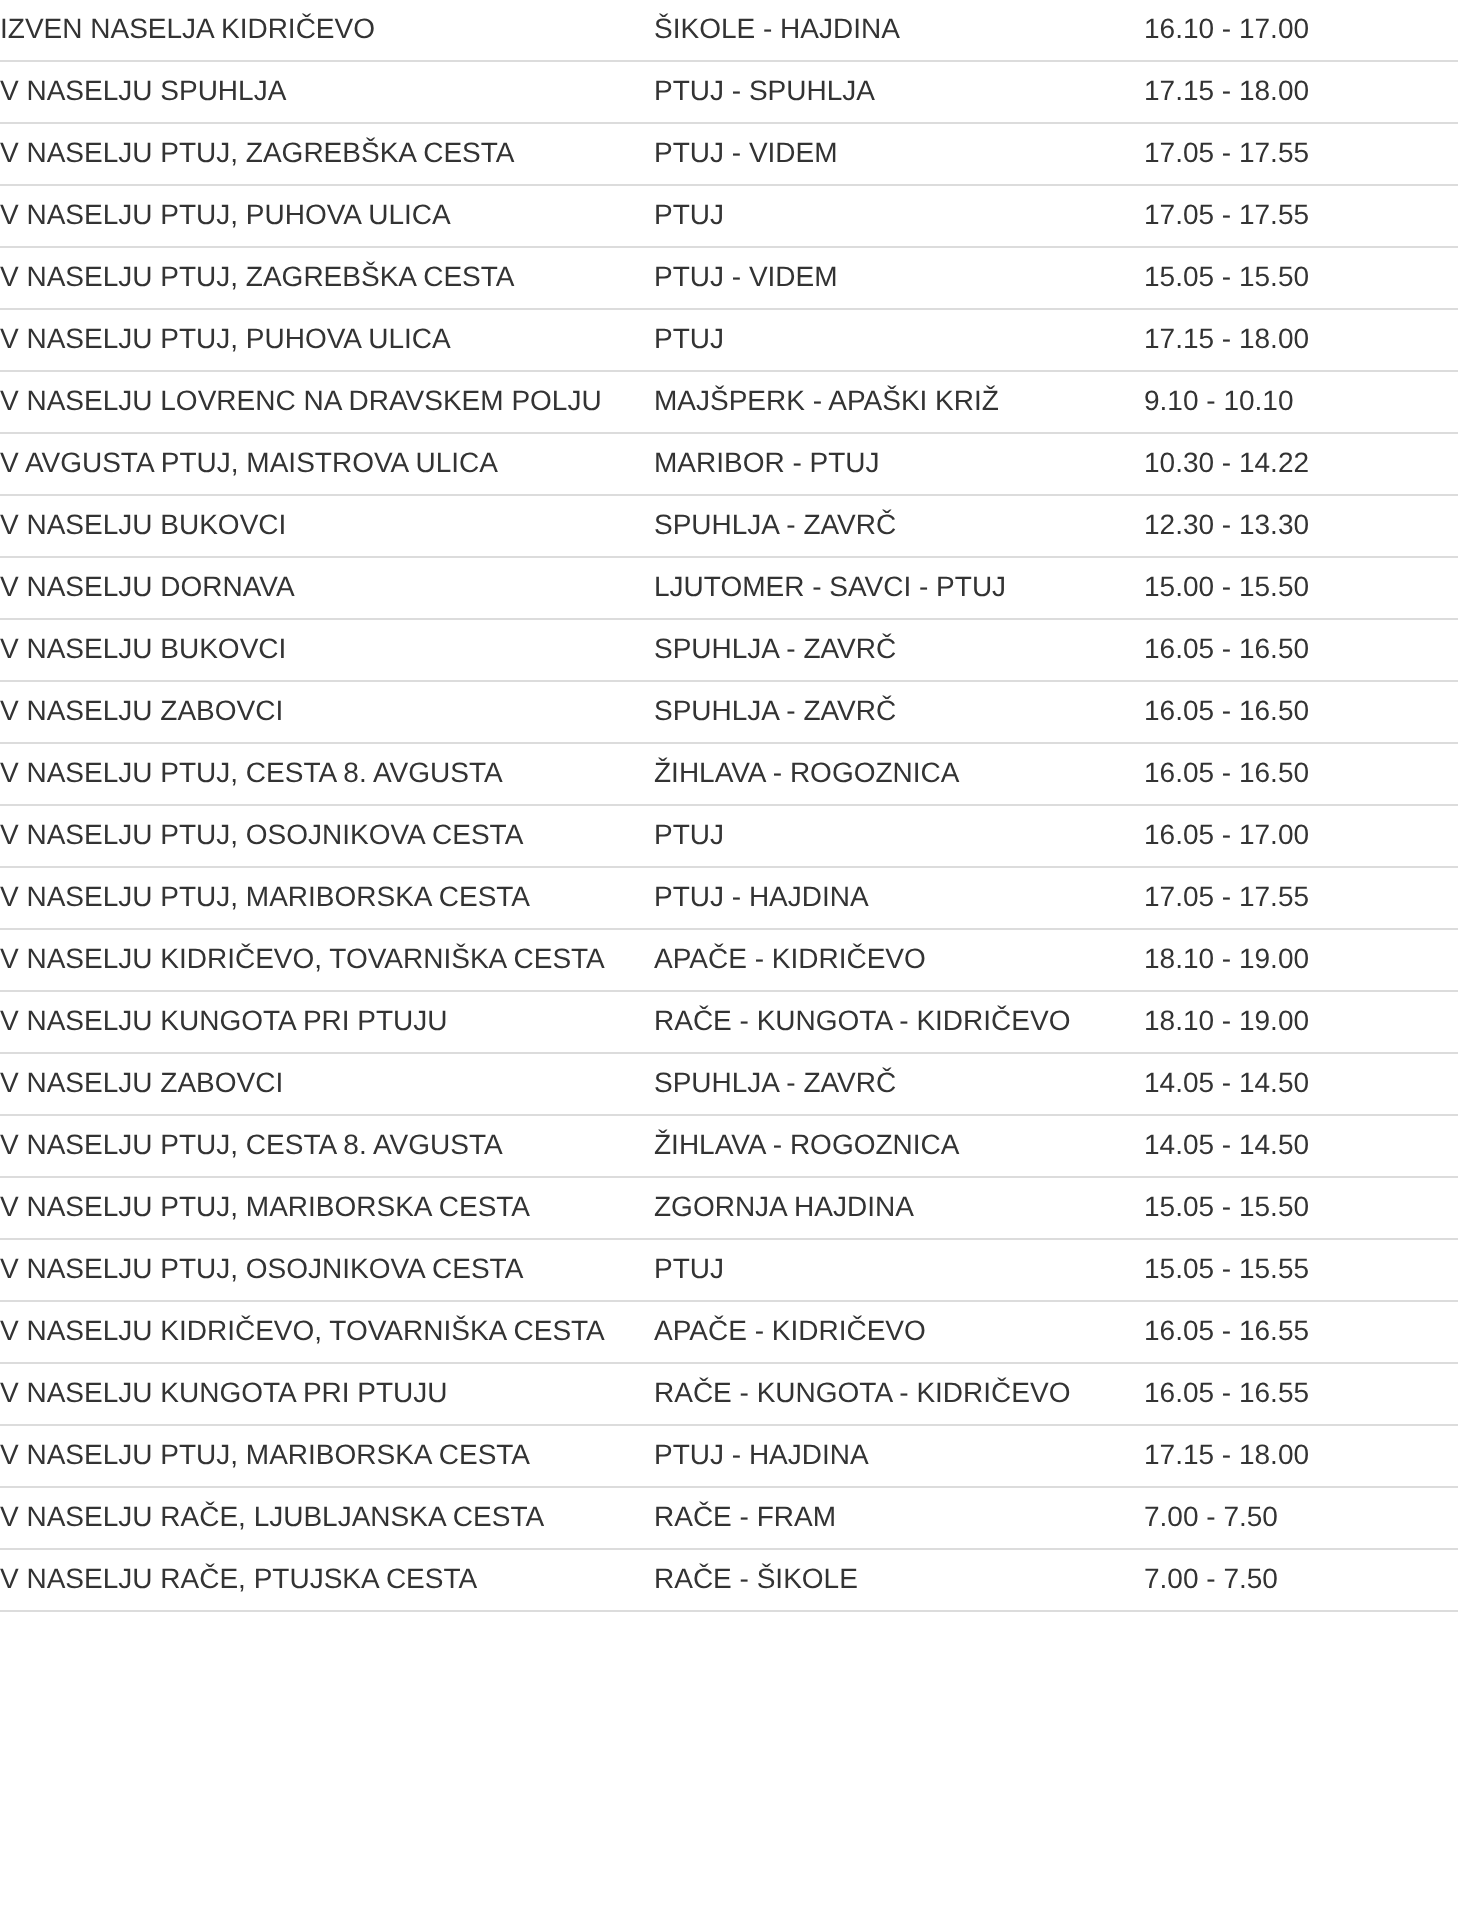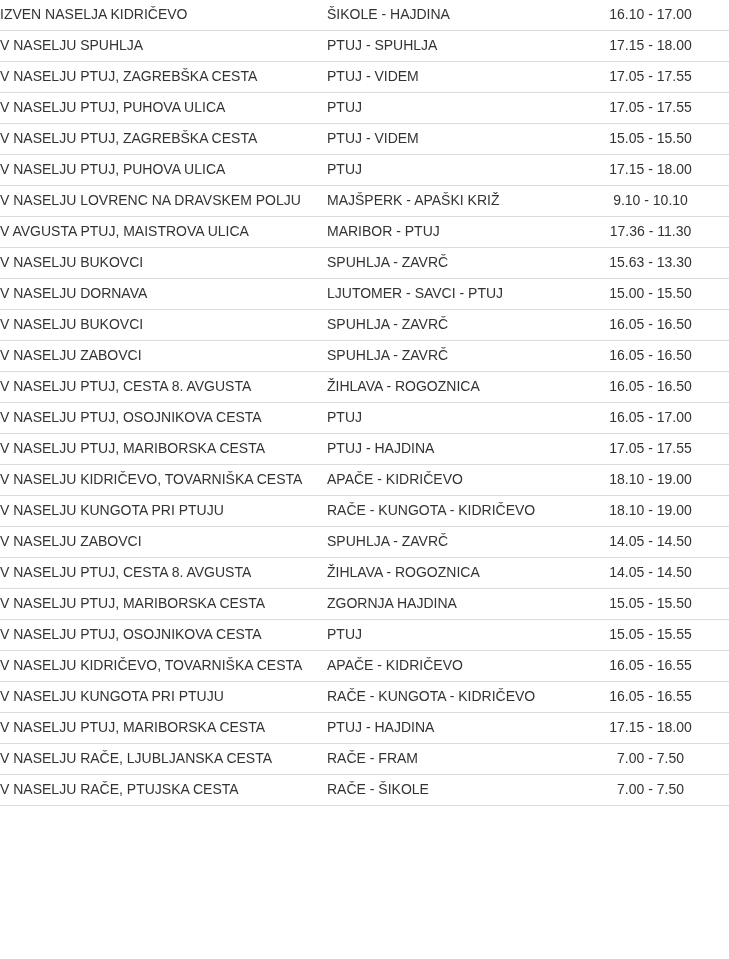--- a/index.html
+++ b/index.html
@@ -28,21 +28,21 @@
     overflow: hidden;
   }
   td.cell-location {
     padding-left: 13px;
     padding-right: 20px;
   }
   td.cell-route {
     padding-right: 10px;
   }
   td.cell-time {
-    text-align: center;
+    text-align: left;
     padding-right: 6px;
     white-space: nowrap;
   }
 </style>
 </head>
 <body>
 
 <table class="schedule">
   <colgroup>
     <col style="width:327px">
@@ -81,26 +81,26 @@
         <td class="cell-time">17.15 - 18.00</td>
       </tr>
       <tr>
         <td class="cell-location">V NASELJU LOVRENC NA DRAVSKEM POLJU</td>
         <td class="cell-route">MAJŠPERK - APAŠKI KRIŽ</td>
         <td class="cell-time">9.10 - 10.10</td>
       </tr>
       <tr>
         <td class="cell-location">V AVGUSTA PTUJ, MAISTROVA ULICA</td>
         <td class="cell-route">MARIBOR - PTUJ</td>
-        <td class="cell-time">17.36 - 11.30</td>
+        <td class="cell-time">10.30 - 14.22</td>
       </tr>
       <tr>
         <td class="cell-location">V NASELJU BUKOVCI</td>
         <td class="cell-route">SPUHLJA - ZAVRČ</td>
-        <td class="cell-time">15.63 - 13.30</td>
+        <td class="cell-time">12.30 - 13.30</td>
       </tr>
       <tr>
         <td class="cell-location">V NASELJU DORNAVA</td>
         <td class="cell-route">LJUTOMER - SAVCI - PTUJ</td>
         <td class="cell-time">15.00 - 15.50</td>
       </tr>
       <tr>
         <td class="cell-location">V NASELJU BUKOVCI</td>
         <td class="cell-route">SPUHLJA - ZAVRČ</td>
         <td class="cell-time">16.05 - 16.50</td>

